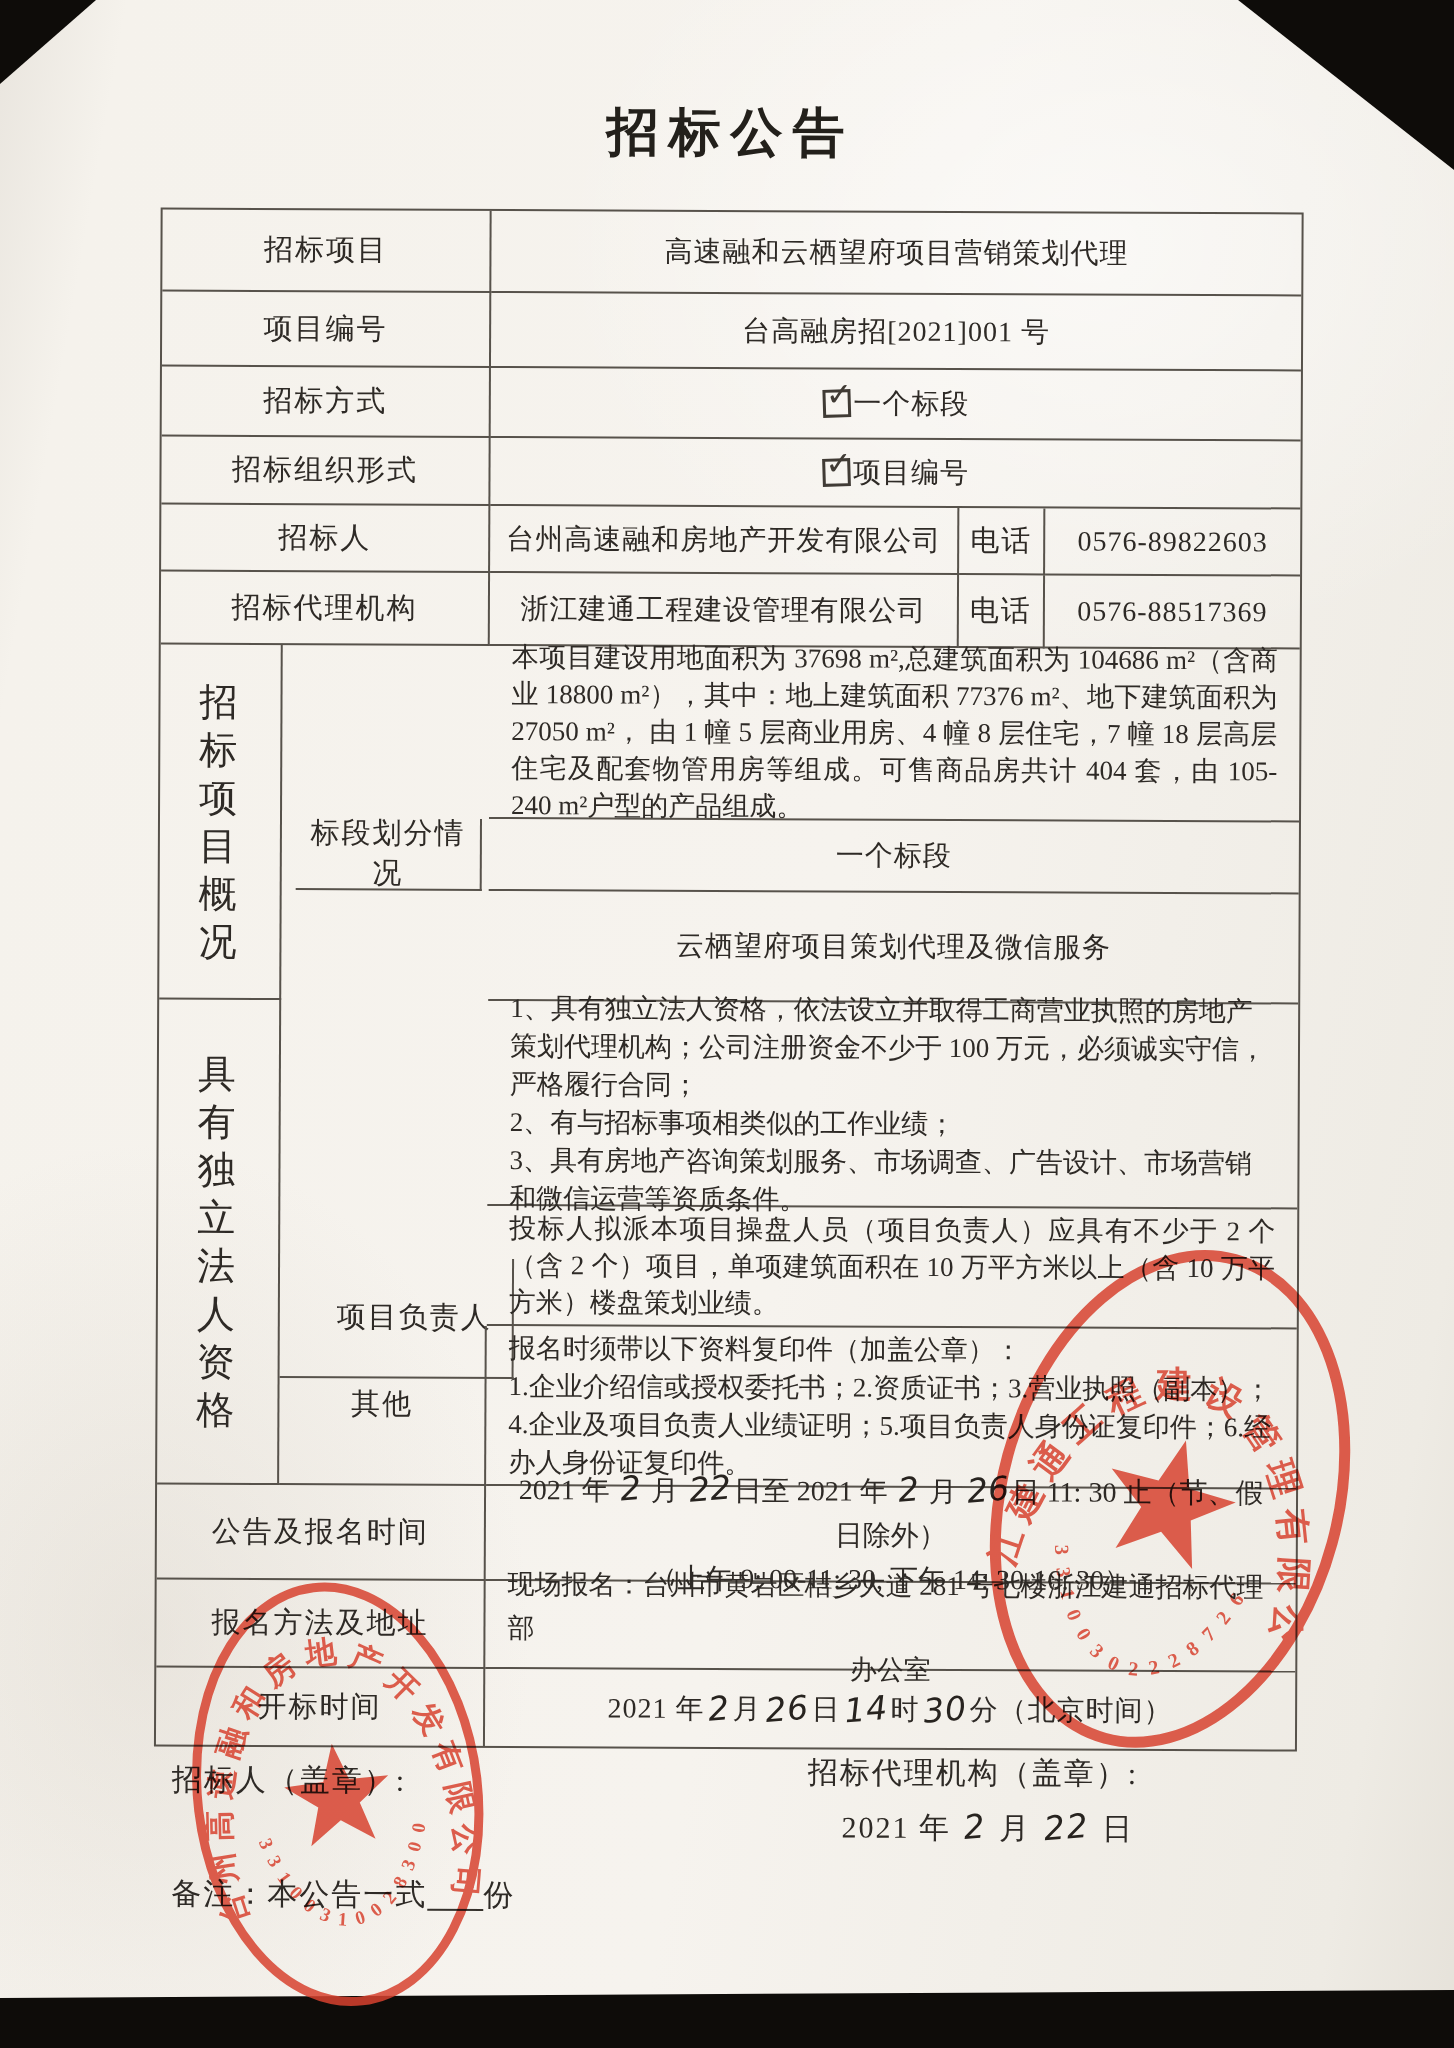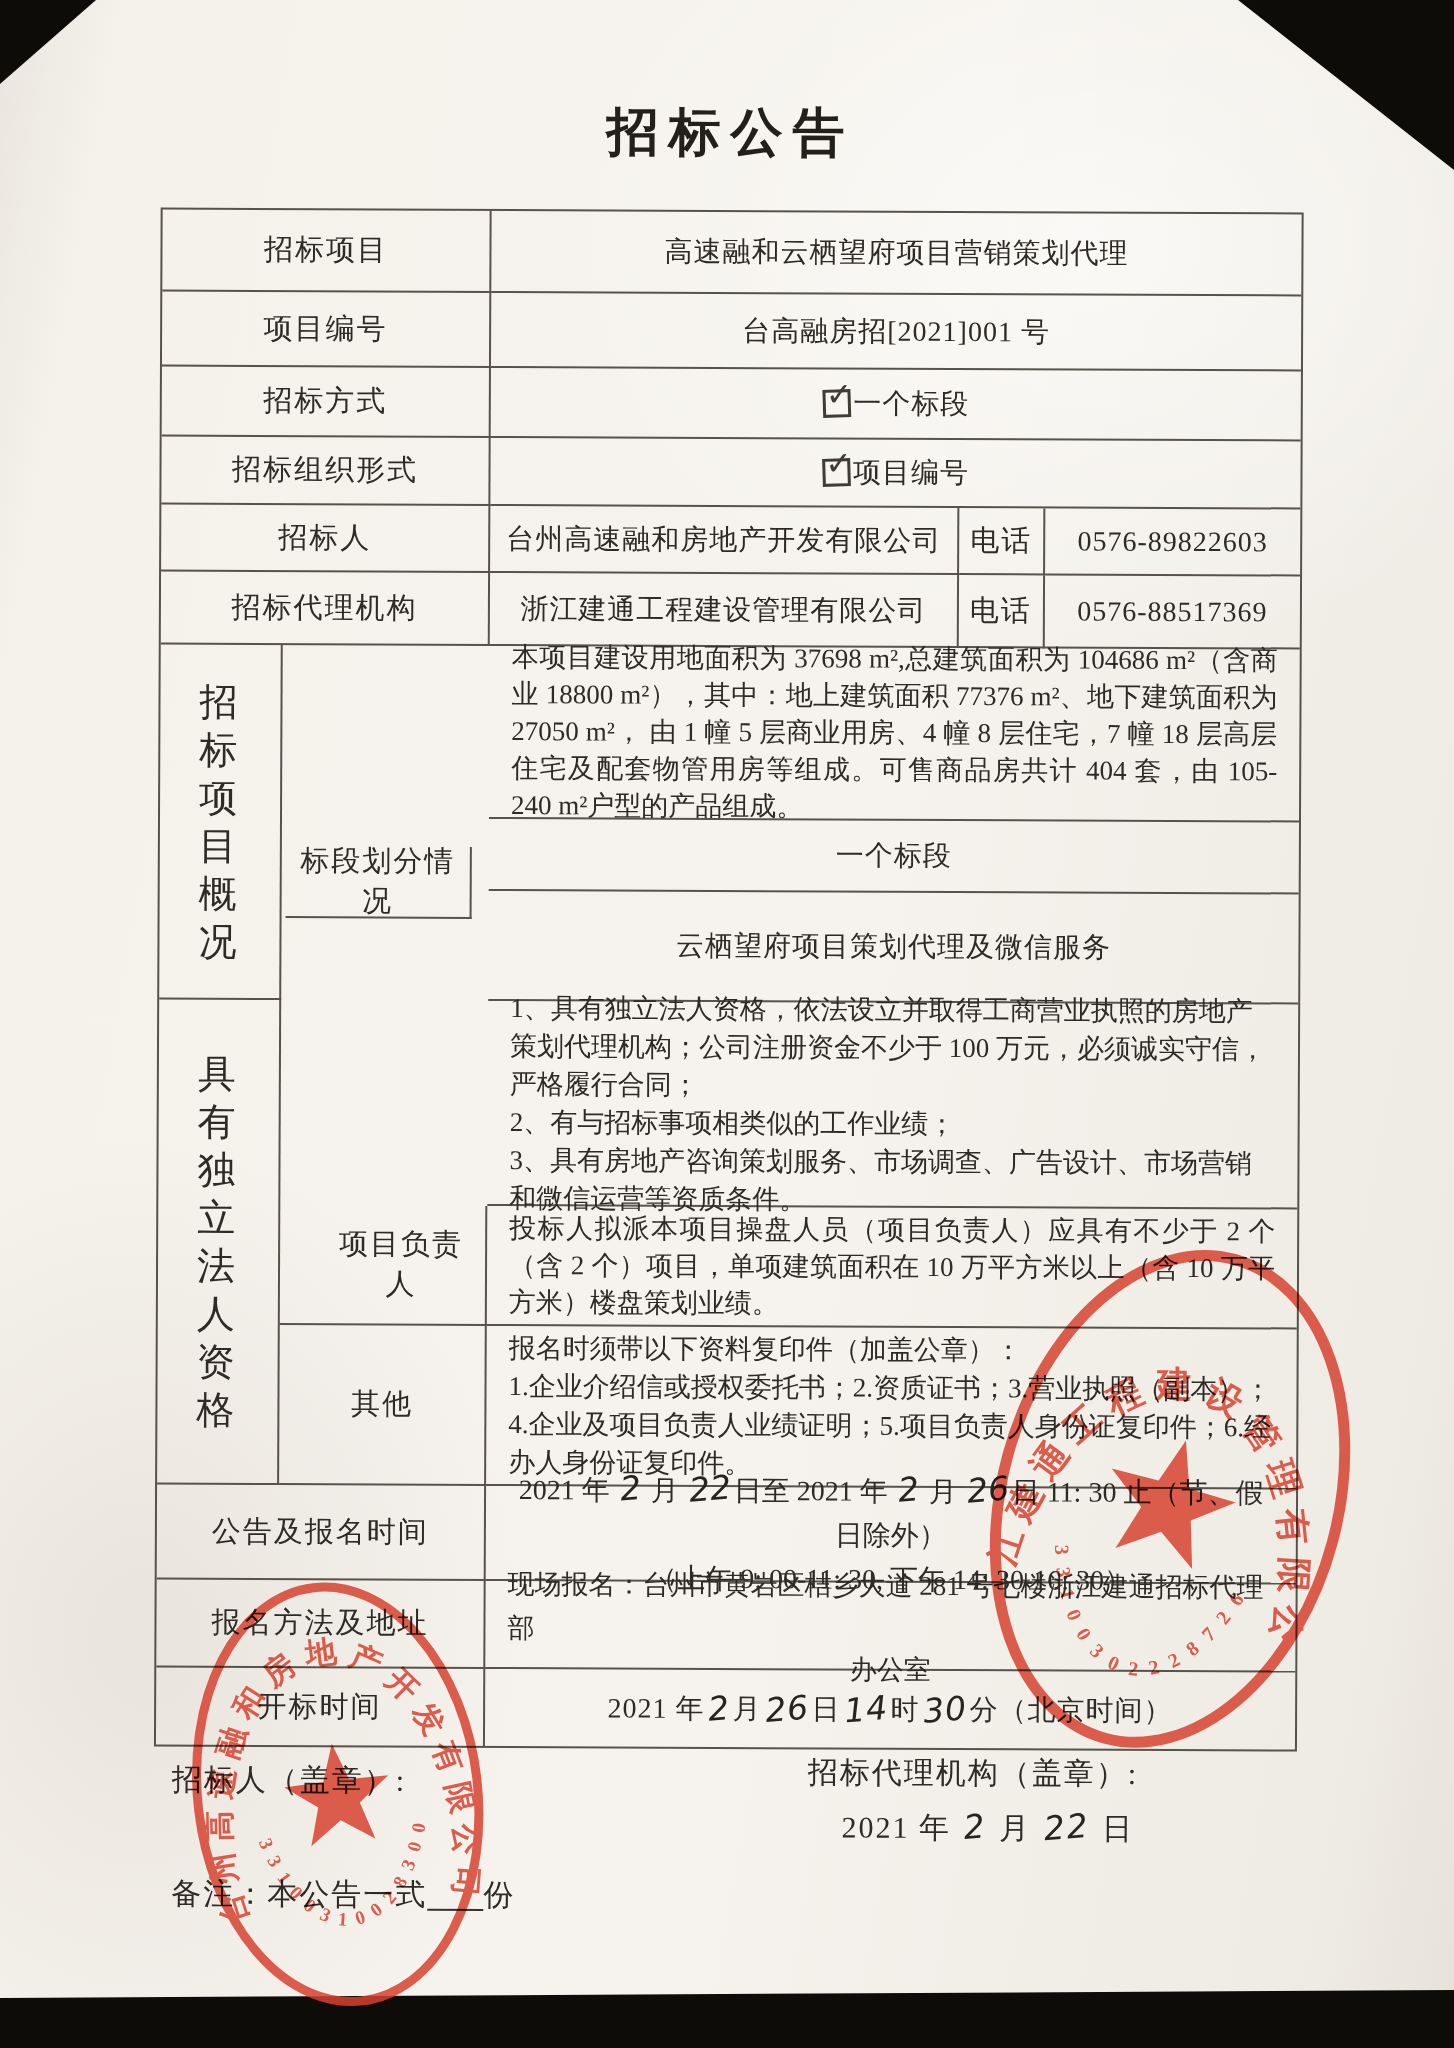--- a/index.html
+++ b/index.html
@@ -89,35 +89,35 @@
     <div class="cell br bb val" style="left:329px;top:362px;width:469px;height:73px;">浙江建通工程建设管理有限公司</div>
     <div class="cell br bb lbl" style="left:798px;top:362px;width:86px;height:73px;">电话</div>
     <div class="cell bb val" style="left:884px;top:362px;width:255px;height:73px;">0576-88517369</div>
 
     <div class="cell br bb vert" style="left:0;top:435px;width:122px;height:355px;">
       <span>招标项目概况</span>
     </div>
     <div class="cell bb" style="left:329px;top:435px;width:810px;height:173px;">
       <span class="block para">本项目建设用地面积为 37698 m²,总建筑面积为 104686 m²（含商业 18800 m²），其中：地上建筑面积 77376 m²、地下建筑面积为 27050 m²， 由 1 幢 5 层商业用房、4 幢 8 层住宅，7 幢 18 层高层住宅及配套物管用房等组成。可售商品房共计 404 套，由 105-240 m²户型的产品组成。</span>
     </div>
-    <div class="cell br bb lbl" style="left:126px;top:608px;width:186px;height:72px;margin-top:28px;">标段划分情况</div>
+    <div class="cell br bb lbl" style="left:136px;top:608px;width:186px;height:72px;">标段划分情况</div>
     <div class="cell bb val" style="left:329px;top:608px;width:810px;height:72px;">一个标段</div>
     <div class="cell bb val" style="left:329px;top:680px;width:810px;height:110px;">云栖望府项目策划代理及微信服务</div>
 
     <div class="cell br bb vert" style="left:0;top:790px;width:122px;height:485px;">
       <span>具有独立法人资格</span>
     </div>
     <div class="cell bb" style="left:329px;top:790px;width:810px;height:205px;">
       <span class="block items">
         <div>1、具有独立法人资格，依法设立并取得工商营业执照的房地产策划代理机构；公司注册资金不少于 100 万元，必须诚实守信，严格履行合同；</div>
         <div>2、有与招标事项相类似的工作业绩；</div>
         <div>3、具有房地产咨询策划服务、市场调查、广告设计、市场营销和微信运营等资质条件。</div>
       </span>
     </div>
-    <div class="cell br bb lbl" style="left:122px;top:995px;width:207px;height:120px;padding-left:45px;">项目负责人</div>
+    <div class="cell br bb lbl" style="left:122px;top:1048px;width:234px;height:120px;padding-left:45px;">项目负责人</div>
     <div class="cell bb" style="left:329px;top:995px;width:810px;height:120px;">
       <span class="block para">投标人拟派本项目操盘人员（项目负责人）应具有不少于 2 个（含 2 个）项目，单项建筑面积在 10 万平方米以上（含 10 万平方米）楼盘策划业绩。</span>
     </div>
     <div class="cell br bb lbl" style="left:122px;top:1115px;width:207px;height:160px;">其他</div>
     <div class="cell bb" style="left:329px;top:1115px;width:810px;height:160px;">
       <span class="block items">
         <div>报名时须带以下资料复印件（加盖公章）：</div>
         <div>1.企业介绍信或授权委托书；2.资质证书；3.营业执照（副本）； 4.企业及项目负责人业绩证明；5.项目负责人身份证复印件；6.经办人身份证复印件。</div>
       </span>
     </div>

